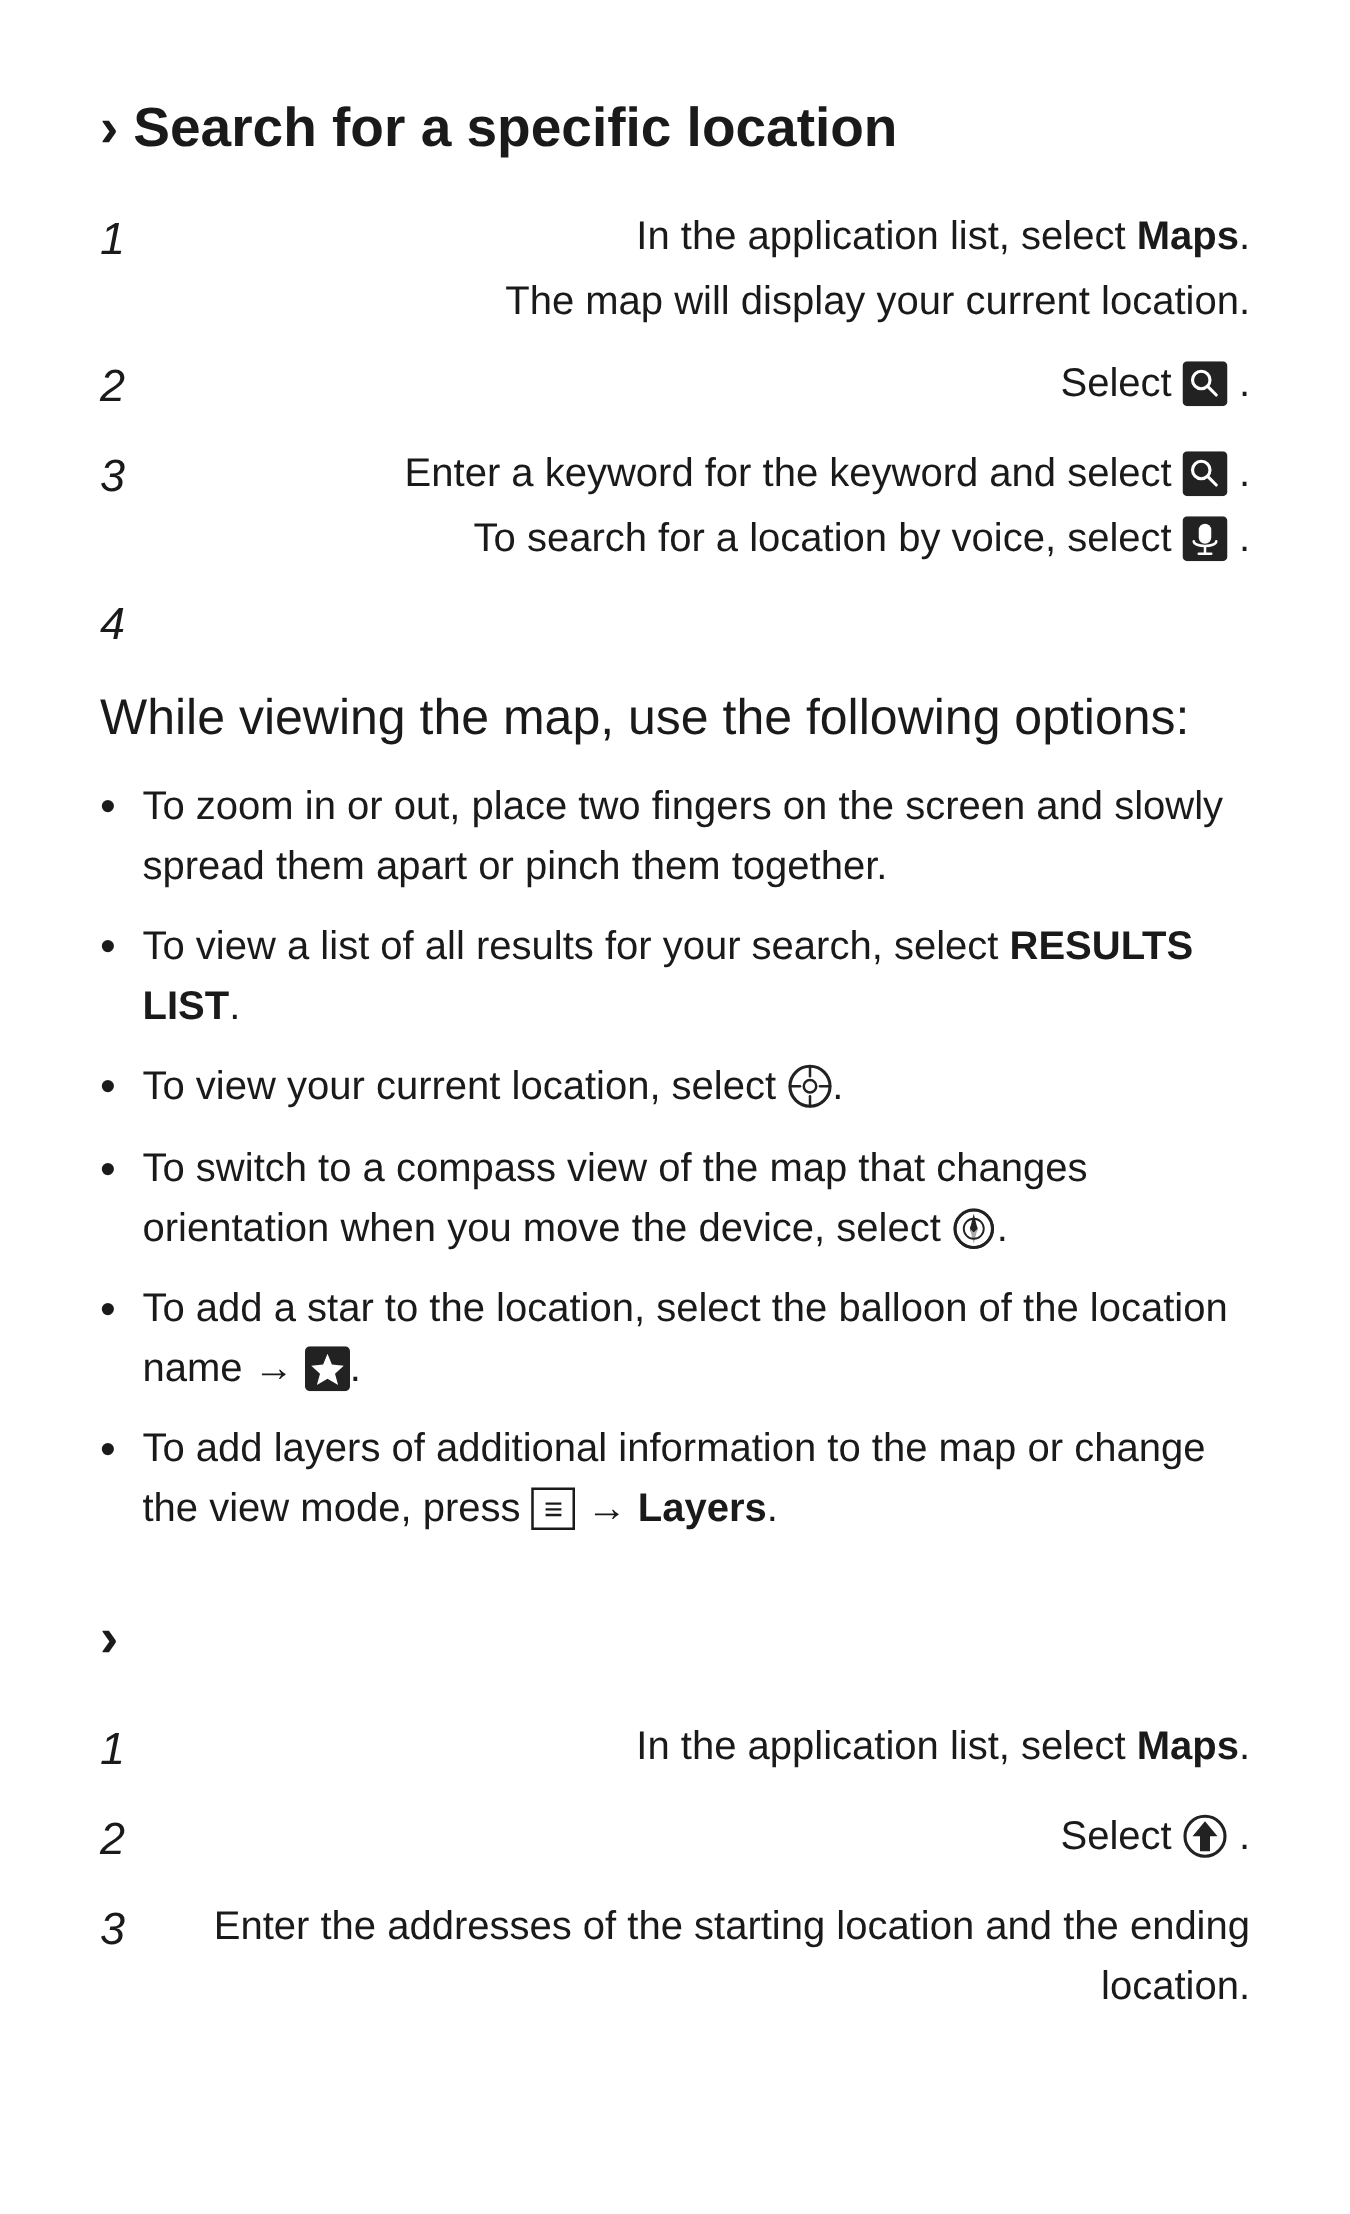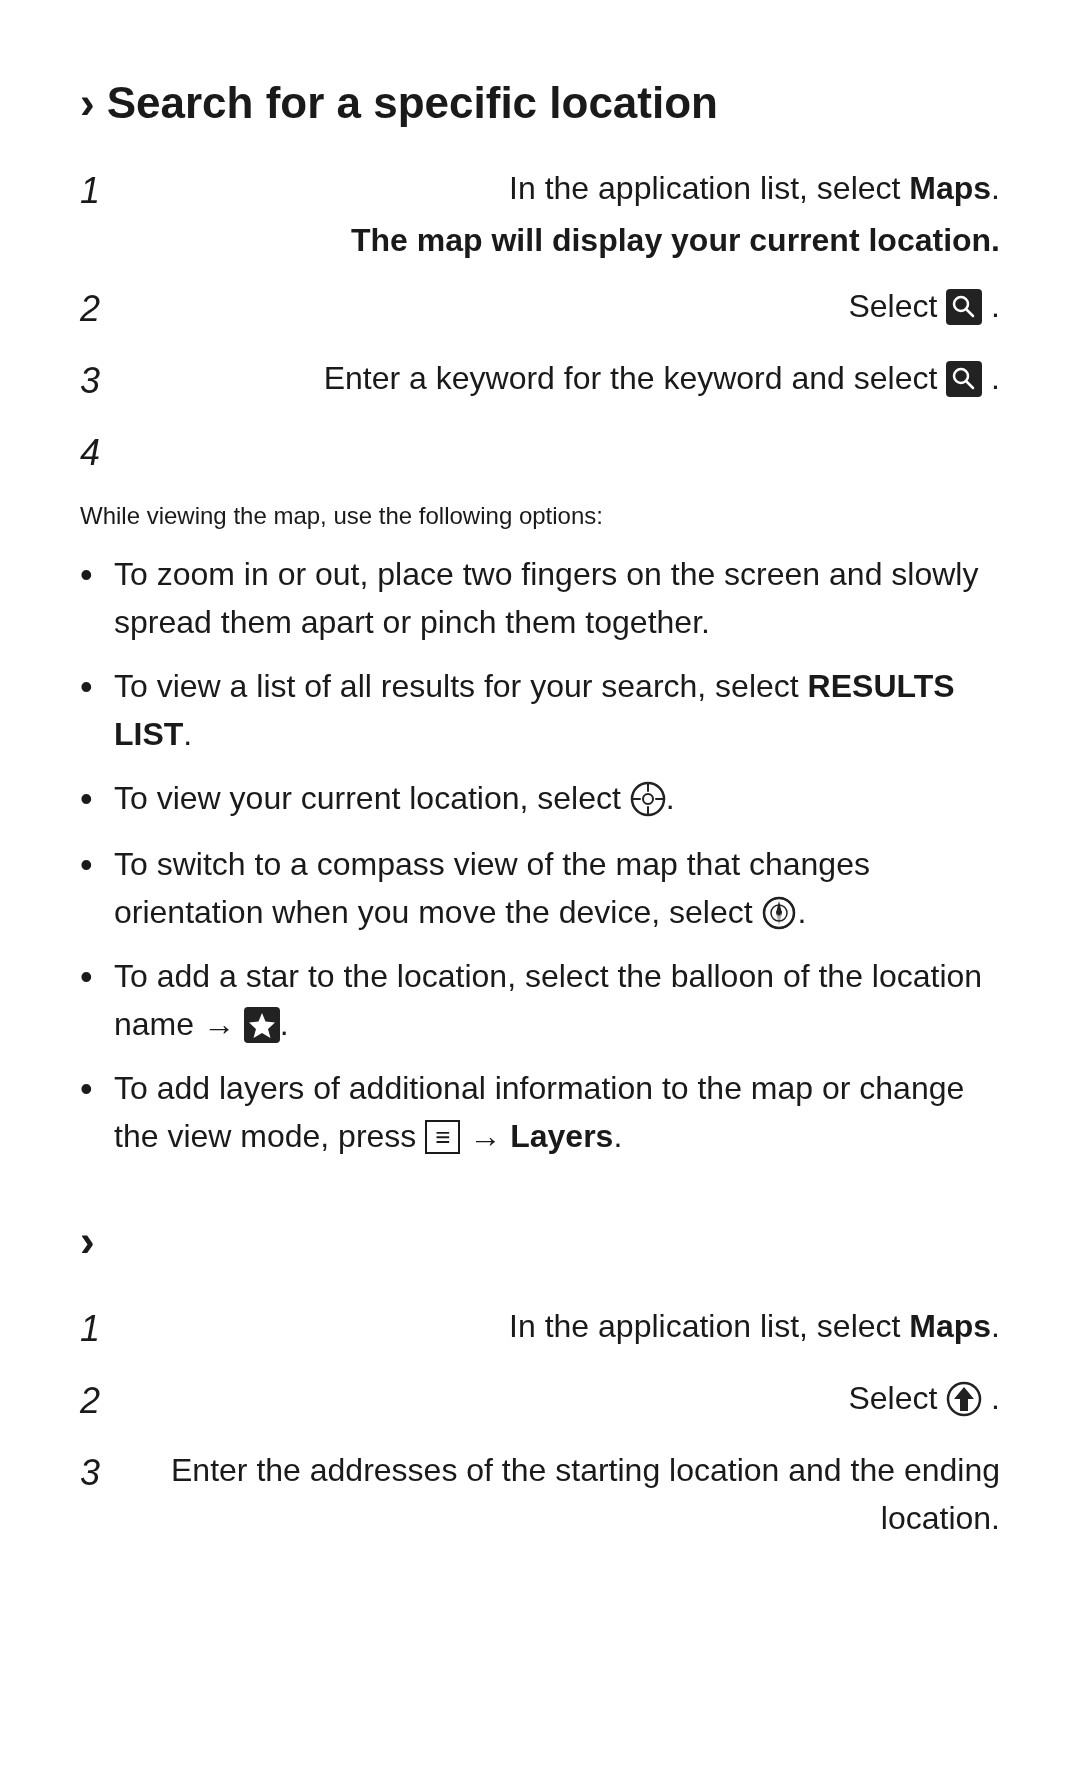--- a/index.html
+++ b/index.html
@@ -56,21 +56,20 @@
       font-size: 32px;
       line-height: 1.5;
       text-align: right;
     }
 
     .step-content .sub-line {
       margin-left: 0;
       margin-top: 4px;
       font-size: 32px;
       line-height: 1.5;
-      font-weight: bold;
     }
 
     .bold {
       font-weight: 900;
     }
 
     .icon-menu {
       display: inline-flex;
       align-items: center;
       justify-content: center;
@@ -89,21 +88,21 @@
       height: 0;
       border-top: 12px solid transparent;
       border-bottom: 12px solid transparent;
       border-right: 18px solid #1a1a1a;
       vertical-align: middle;
       position: relative;
       top: -2px;
     }
 
     .while-text {
-      font-size: 24px;
+      font-size: 40px;
       margin-bottom: 16px;
       margin-top: 10px;
       line-height: 1.5;
     }
 
     .bullet-list {
       list-style: none;
       padding: 0;
       margin: 0 0 30px 0;
     }
@@ -176,20 +175,32 @@
   <div class="step">
     <span class="step-number"><em>3</em></span>
     <div class="step-content">
       <span>Enter a keyword for the keyword and select </span>
       <svg class="icon-svg" viewBox="0 0 36 36" fill="none" xmlns="http://www.w3.org/2000/svg">
         <rect width="36" height="36" rx="4" fill="#222"></rect>
         <circle cx="15" cy="15" r="7" stroke="white" stroke-width="2.5" fill="none"></circle>
         <line x1="20.5" y1="20.5" x2="27" y2="27" stroke="white" stroke-width="2.5" stroke-linecap="round"></line>
       </svg>
       <span>.</span>
+      <div class="sub-line">
+        <span>To search for a location by voice, select </span>
+        
+        <svg class="icon-svg" viewBox="0 0 36 36" fill="none" xmlns="http://www.w3.org/2000/svg">
+          <rect width="36" height="36" rx="4" fill="#222"></rect>
+          <rect x="13" y="6" width="10" height="16" rx="5" fill="white"></rect>
+          <path d="M9 20c0 5 18 5 18 0" stroke="white" stroke-width="2" fill="none" stroke-linecap="round"></path>
+          <line x1="18" y1="25" x2="18" y2="30" stroke="white" stroke-width="2" stroke-linecap="round"></line>
+          <line x1="13" y1="30" x2="23" y2="30" stroke="white" stroke-width="2" stroke-linecap="round"></line>
+        </svg>
+        <span>.</span>
+      </div>
     </div>
   </div>
 
   <div class="step">
     <span class="step-number"><em>4</em></span>
   </div>
 
   <div class="while-text">While viewing the map, use the following options:</div>
 
   <ul class="bullet-list">

